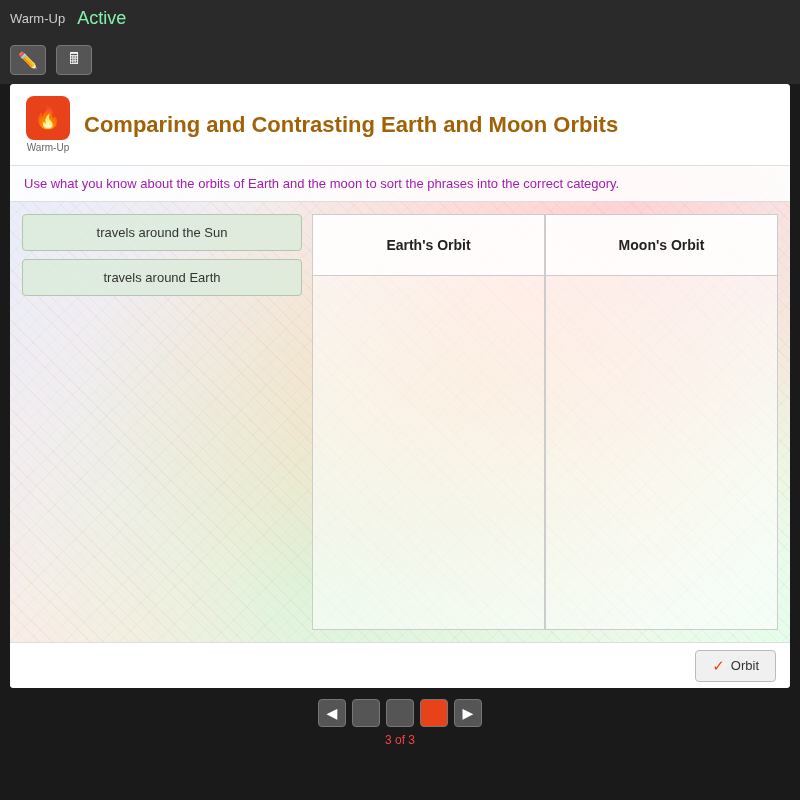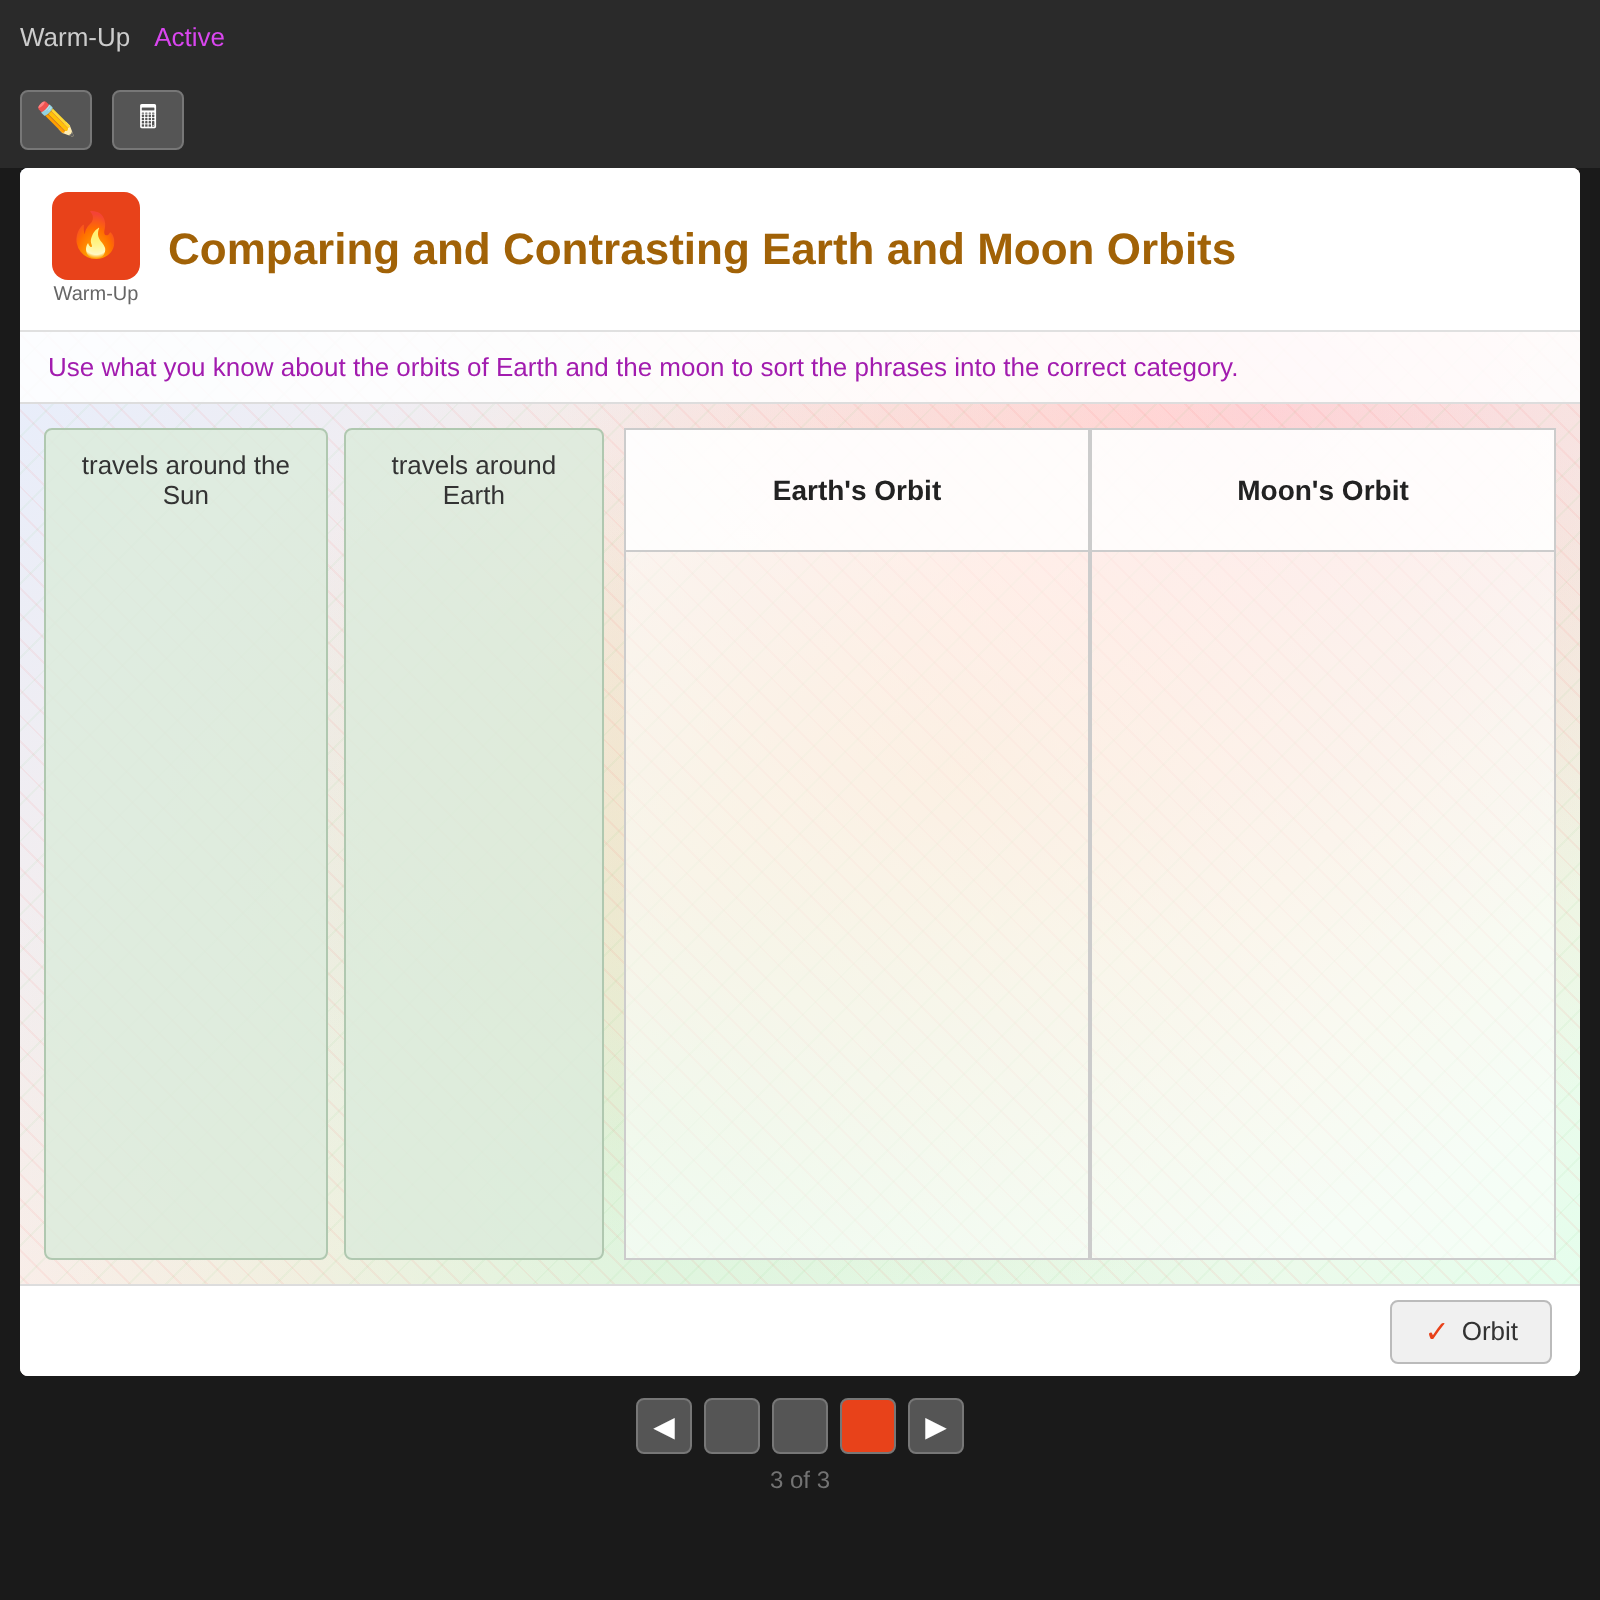--- a/index.html
+++ b/index.html
@@ -19,22 +19,22 @@
       display: flex;
       align-items: center;
       padding: 0 10px;
       gap: 12px;
     }
     .top-bar-label {
       color: #ccc;
       font-size: 13px;
     }
     .top-bar-status {
-      color: #d946ef;
-      font-size: 13px;
+      color: #86efac;
+      font-size: 18px;
     }
 
     
     .icon-bar {
       background: #2a2a2a;
       height: 48px;
       display: flex;
       align-items: center;
       padding: 0 10px;
       gap: 10px;
@@ -149,21 +149,21 @@
       padding: 12px;
       gap: 0;
       min-height: 440px;
     }
 
     
     .items-column {
       width: 290px;
       flex-shrink: 0;
       display: flex;
-      flex-direction: row;
+      flex-direction: column;
       gap: 8px;
       padding-right: 10px;
     }
 
     .draggable-item {
       background: rgba(220,235,220,0.85);
       border: 1px solid #b0c8b0;
       border-radius: 4px;
       padding: 10px 14px;
       font-size: 13px;
@@ -267,21 +267,21 @@
       height: 28px;
       border: 1px solid #777;
       border-radius: 4px;
       background: #555;
     }
     .nav-dot.active {
       background: #e8421a;
     }
 
     .nav-label {
-      color: #737373;
+      color: #ef4444;
       font-size: 12px;
     }
   </style>
 </head>
 <body>
 
 <div class="top-bar">
   <span class="top-bar-label">Warm-Up</span>
   <span class="top-bar-status">Active</span>
 </div>

